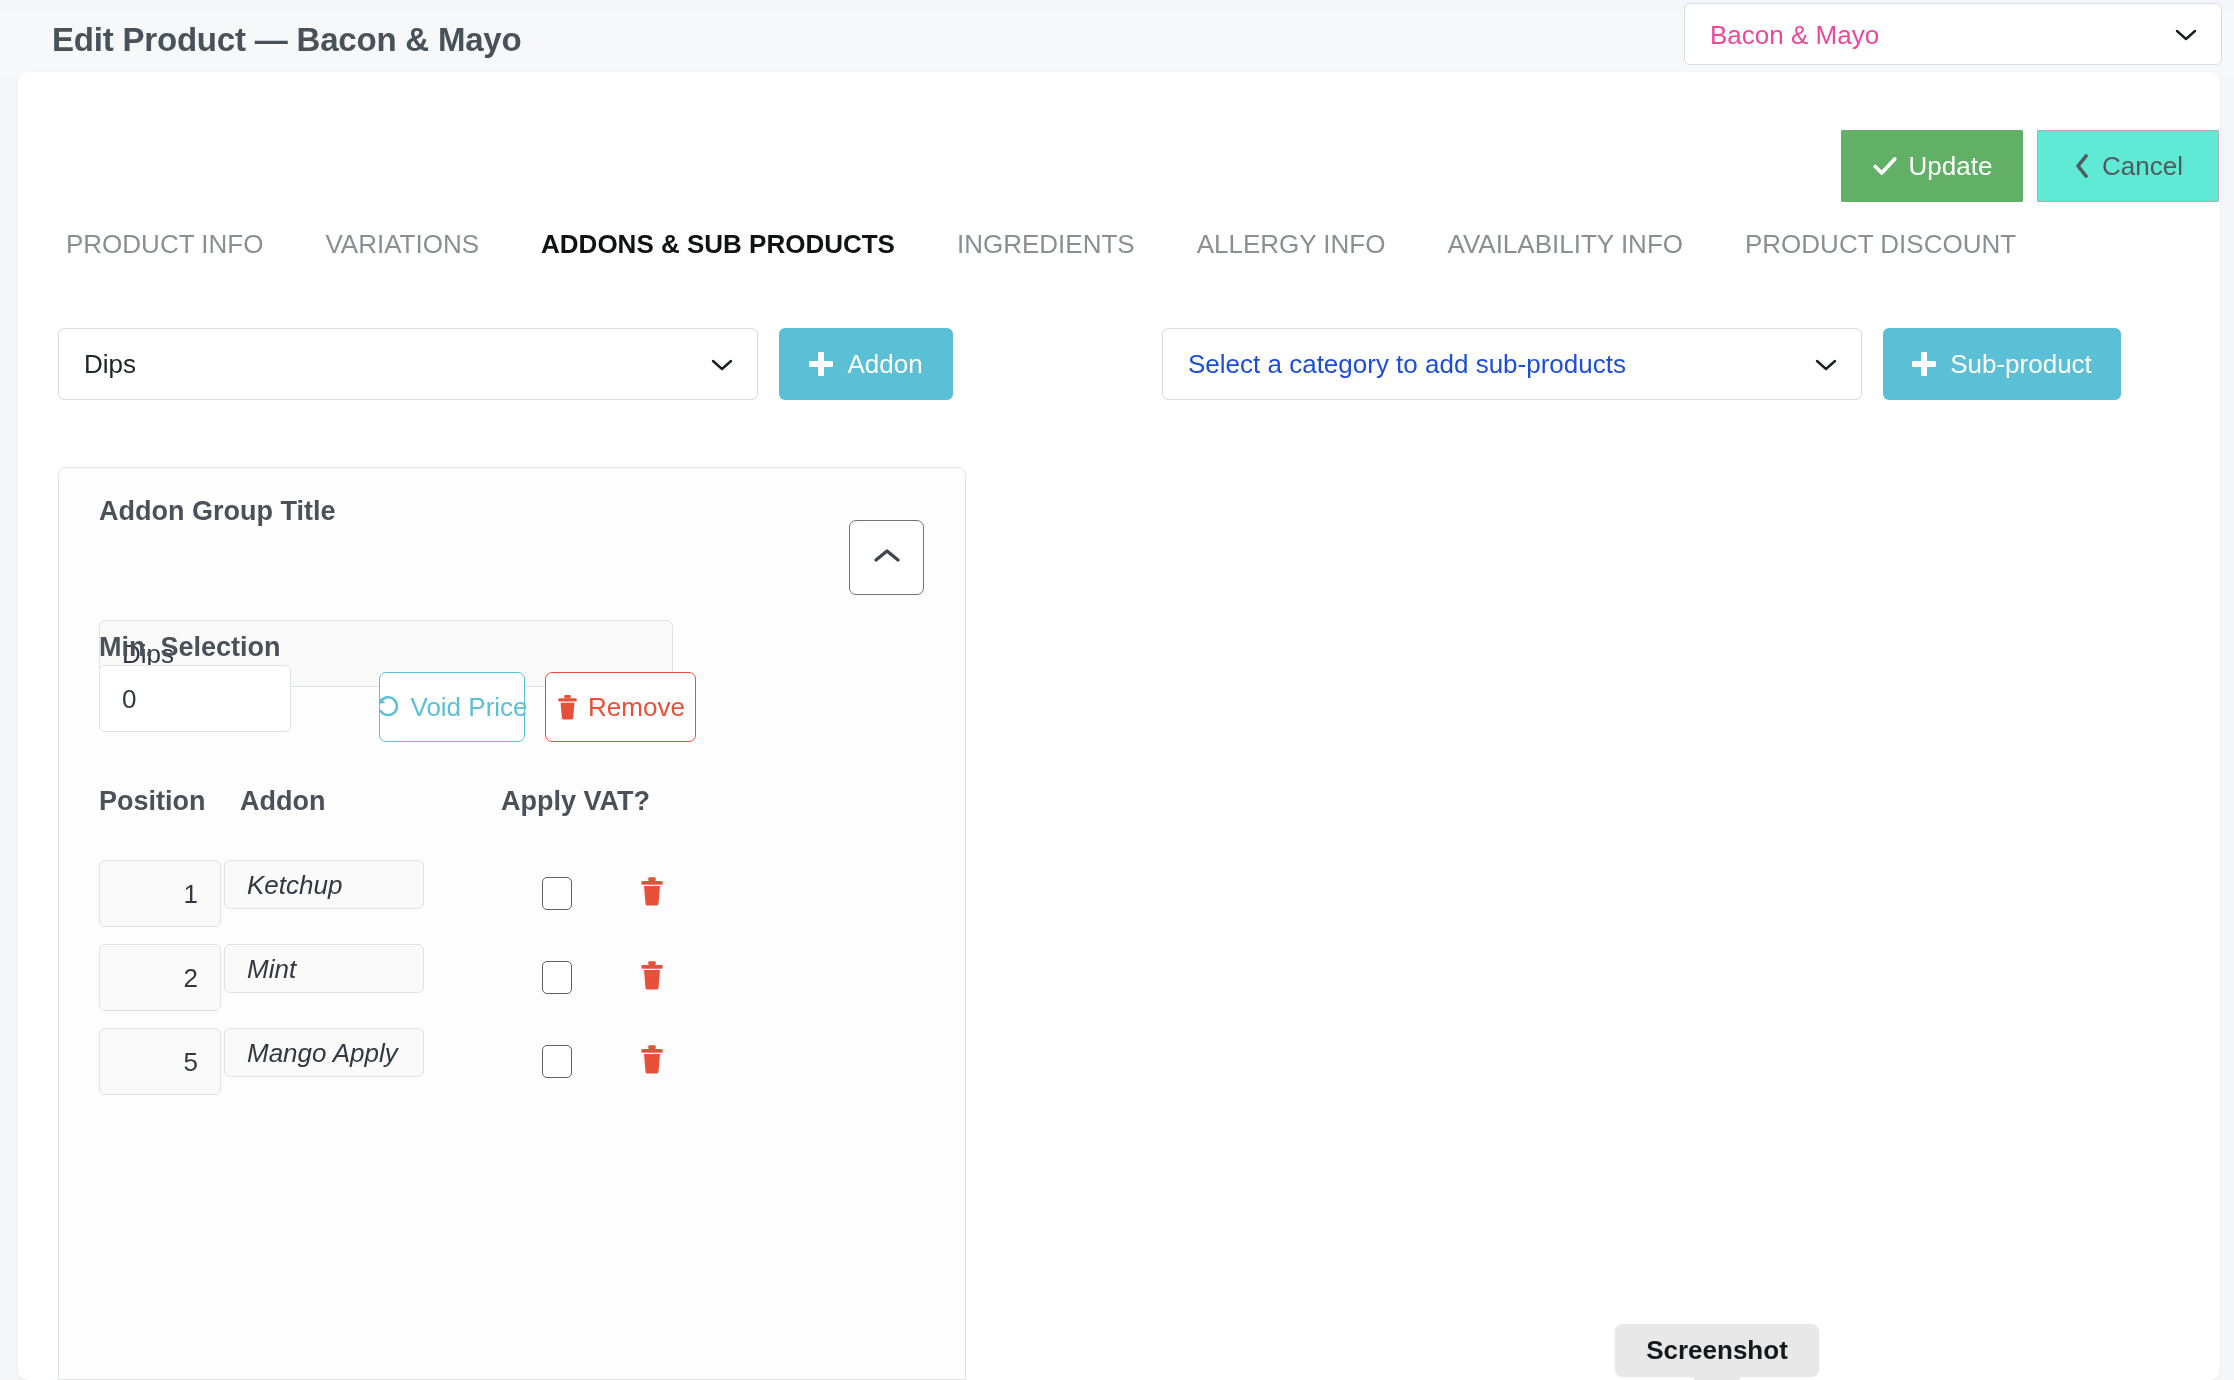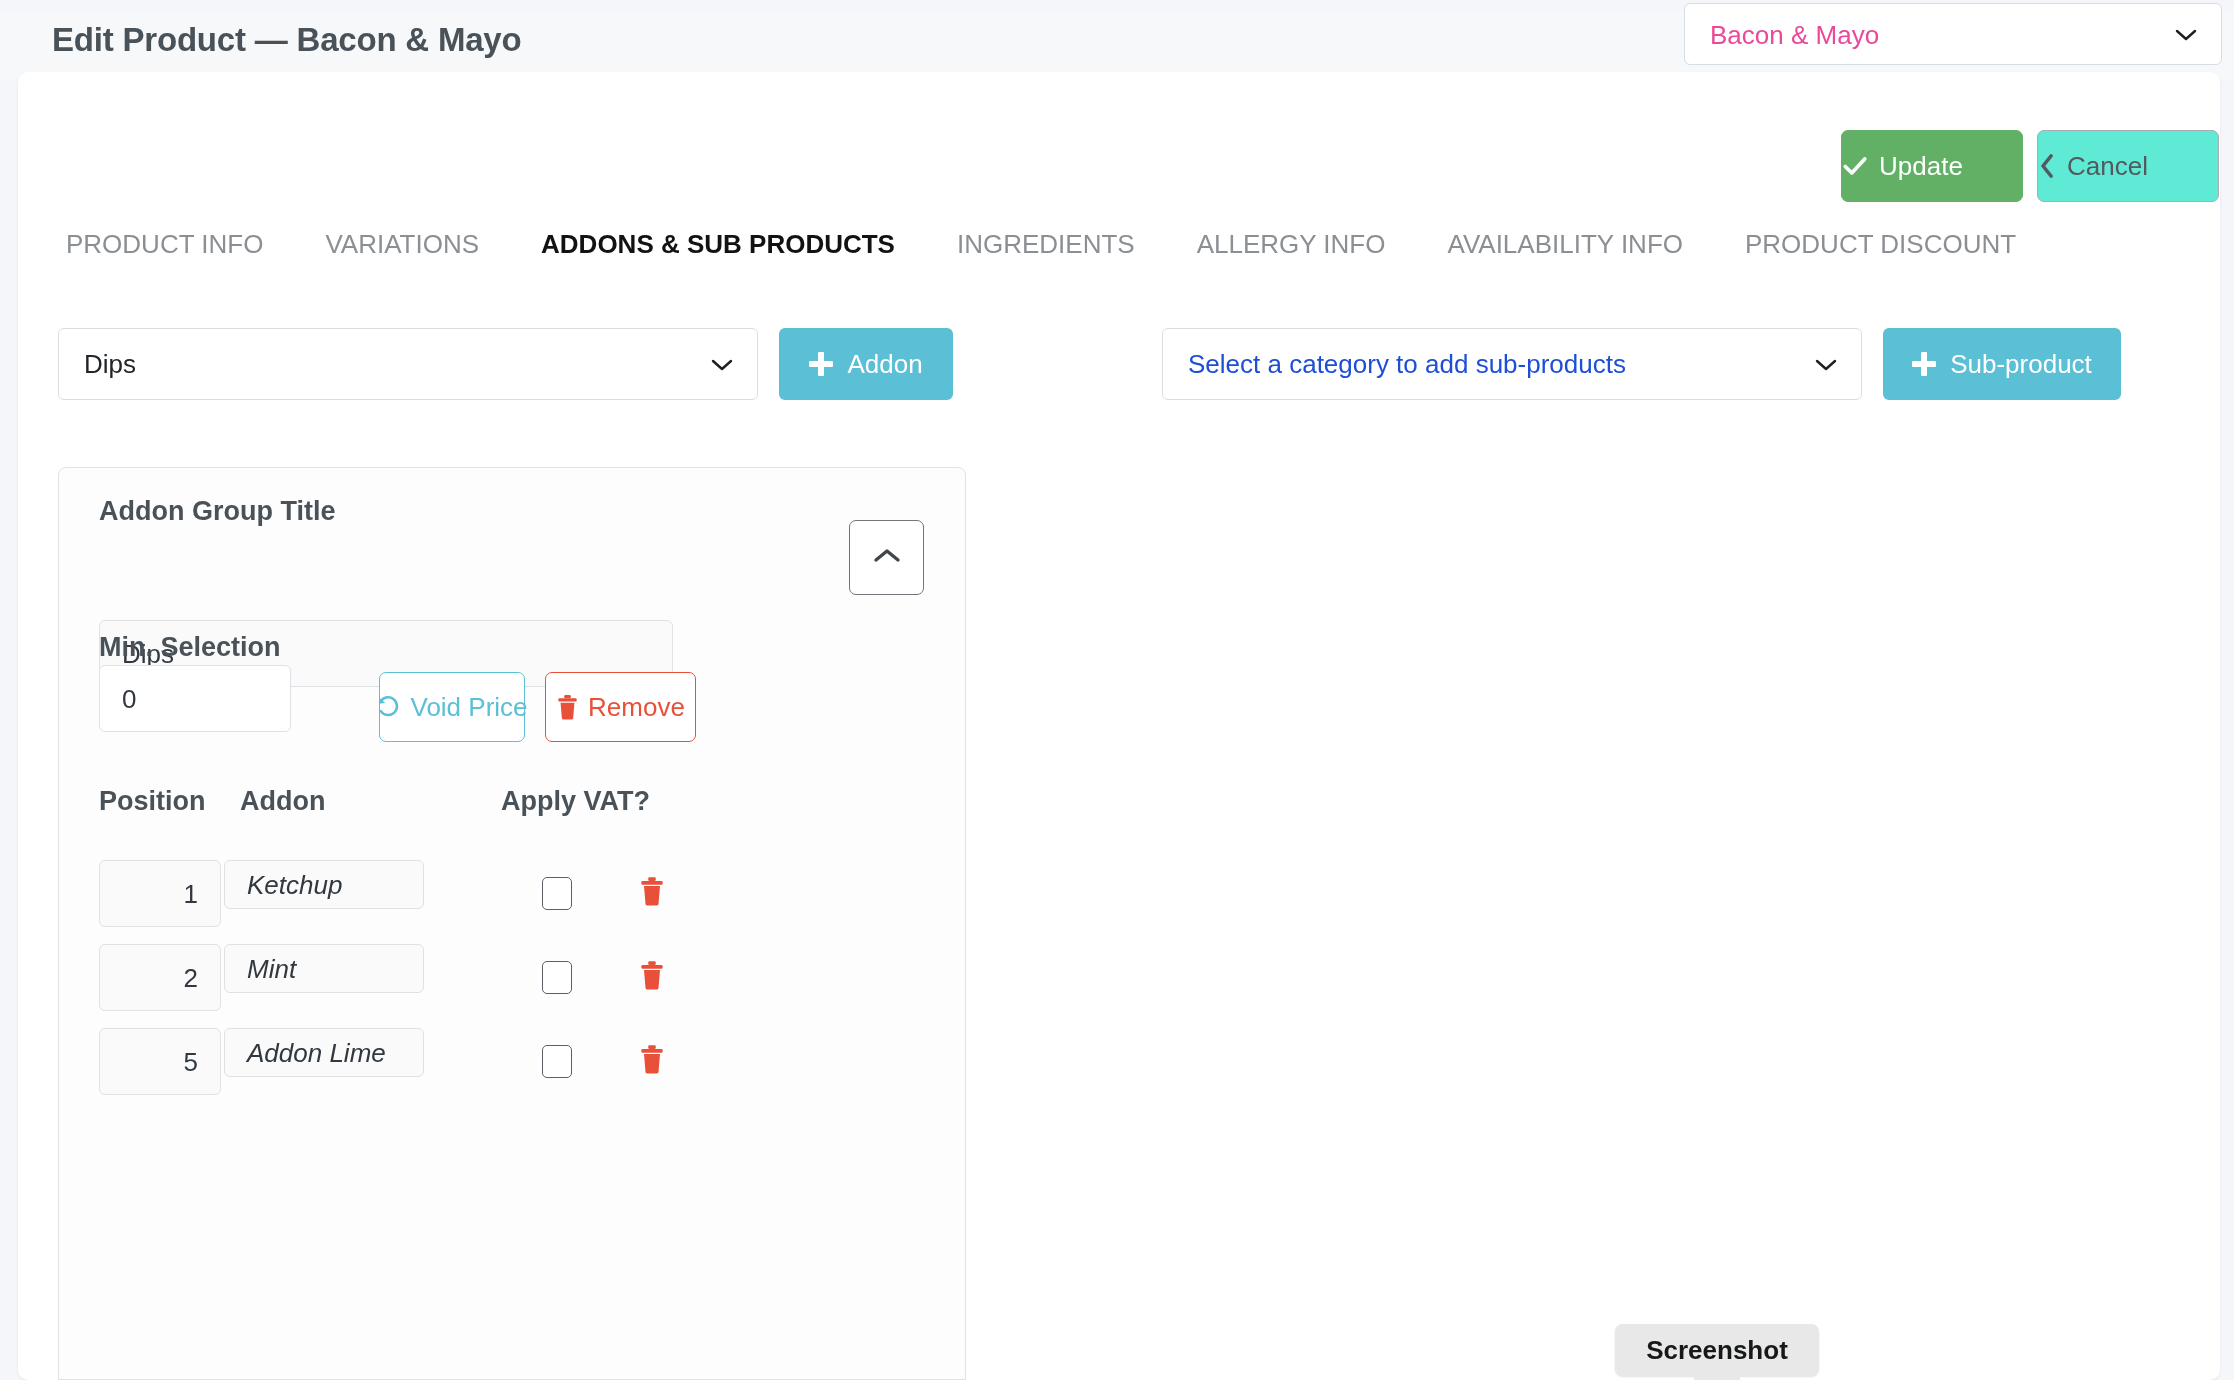--- a/index.html
+++ b/index.html
@@ -50,22 +50,22 @@
     position: absolute; left: 18px; top: 72px;
     width: 2202px; height: 1308px;
     background: #ffffff;
     border-radius: 10px;
     box-shadow: 0 1px 3px rgba(0,0,0,0.07);
   }
 
   
   .btn {
     position: absolute;
-    display: flex; align-items: center; 
-    border-radius: 7px;
+    display: flex; align-items: center; justify-content: center;
+    border-radius: 1px;
     font-size: 26px;
     cursor: pointer;
     white-space: nowrap;
   }
   .btn-update {
     left: 1841px; top: 130px;
     width: 182px; height: 72px;
     background: #62b065;
     color: #ffffff;
     border: 1px solid #62b065;
@@ -409,21 +409,21 @@
           </svg>
         </span>
       </div>
     </div>
 
     <div class="row" style="top:560px;">
       <div class="field pos">
         <span class="txt right">5</span>
       </div>
       <div class="field name">
-        <span class="txt">Addon Lime</span>
+        <span class="txt">Mango Apply</span>
       </div>
       <div class="chk"></div>
       <div class="del">
         <span>
           <svg width="26" height="30" viewBox="0 0 20 24">
             <rect x="1.5" y="4" width="17" height="3" rx="1" fill="#e9503a"></rect>
             <rect x="7" y="1" width="6" height="3" rx="1" fill="#e9503a"></rect>
             <path d="M3.6 8 H16.4 L15.2 22.3 A1.6 1.6 0 0 1 13.6 23.6 H6.4 A1.6 1.6 0 0 1 4.8 22.3 Z" fill="#e9503a"></path>
           </svg>
         </span>

